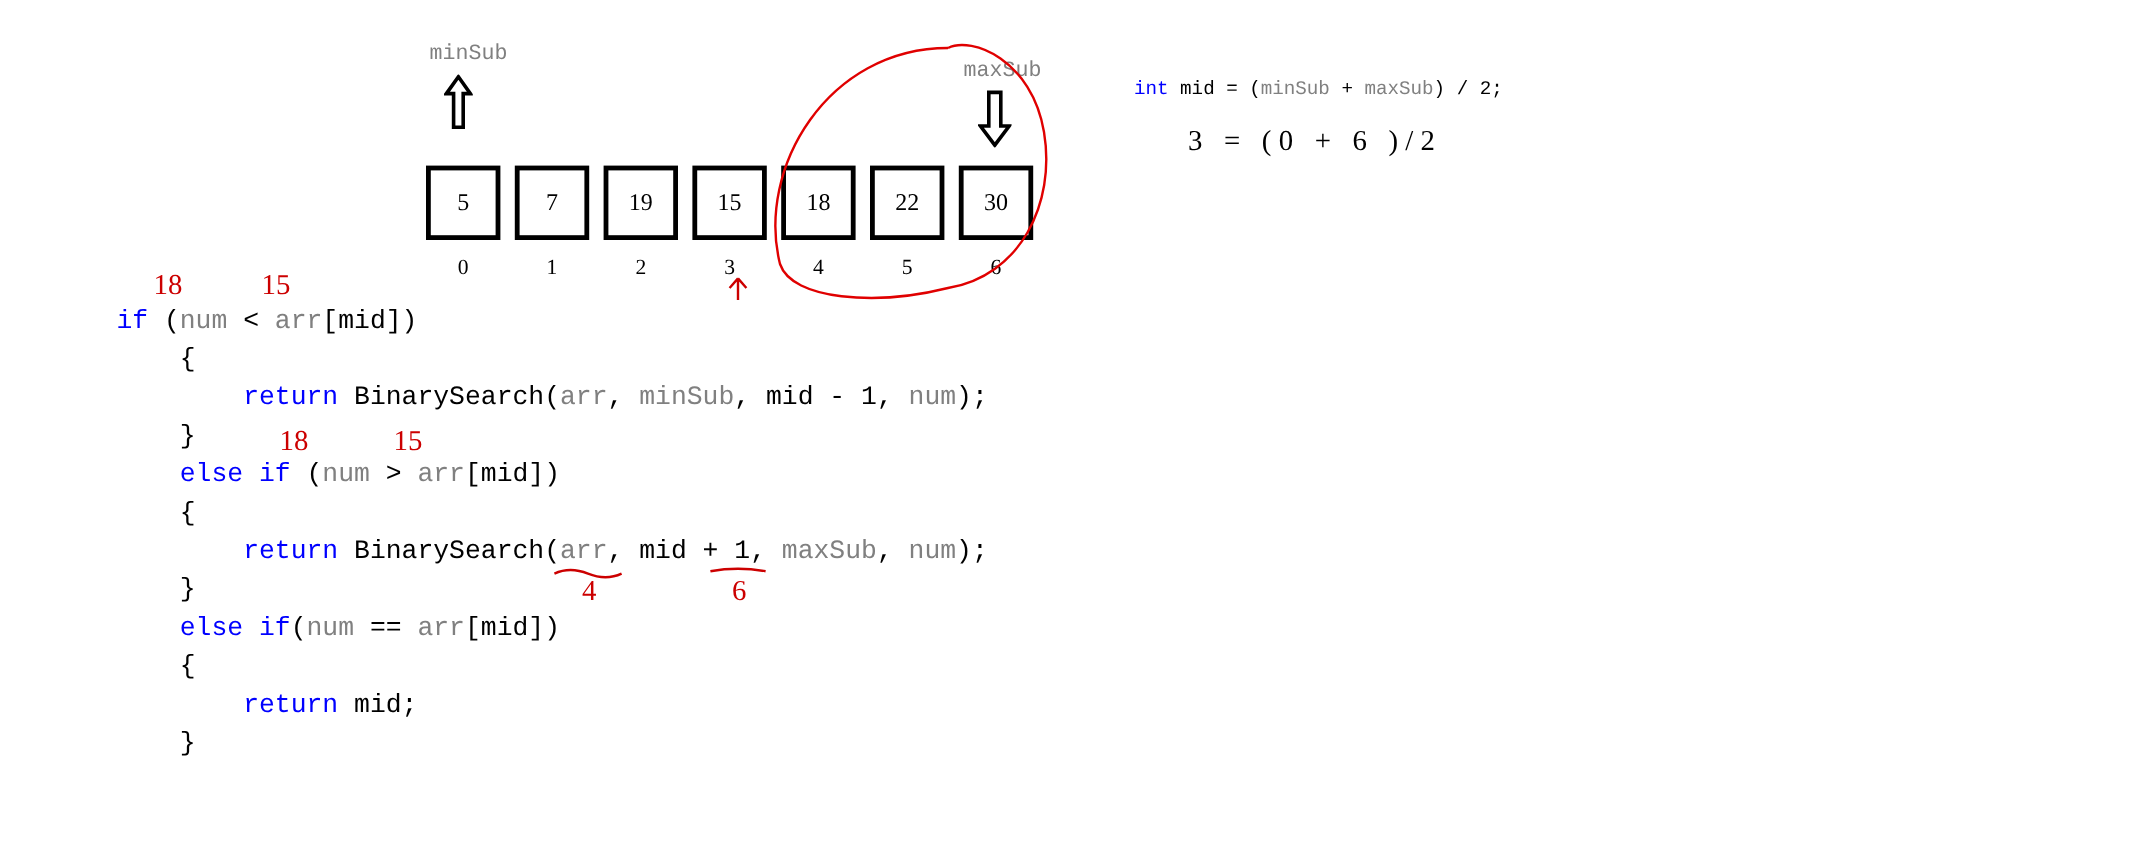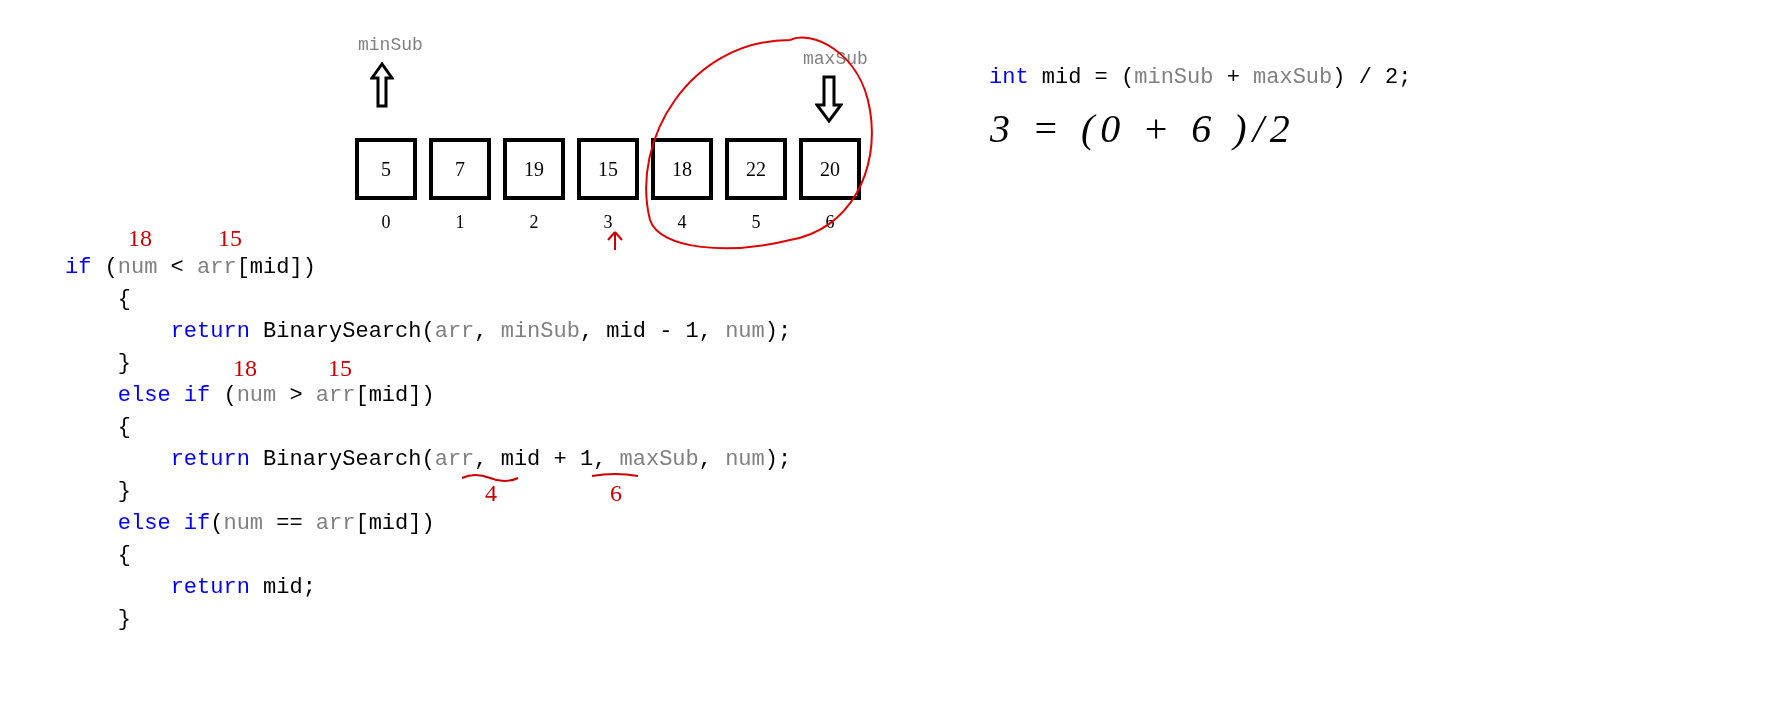--- a/index.html
+++ b/index.html
@@ -55,30 +55,30 @@
     font-size: 18px;
     color: #000;
     font-family: serif;
   }
   .code-block {
     position: absolute;
     font-size: 22px;
     line-height: 32px;
     white-space: pre;
     color: #000;
+    margin-left: 32px;
   }
   .kw { color: #0000ff; }
   .id-gray { color: #808080; }
   .fn { color: #000; }
   .right-code {
     position: absolute;
-    font-size: 22px;
+    font-size: 16px;
     white-space: pre;
     color: #000;
-    margin-left: 44px;
   }
   .hand-red {
     position: absolute;
     color: #cc0000;
     font-family: 'Comic Sans MS', cursive;
     font-size: 24px;
   }
   .hand-black {
     position: absolute;
     color: #000;
@@ -109,40 +109,40 @@
   <path d="M9 2 L19 2 L19 30 L26 30 L14 46 L2 30 L9 30 Z" fill="#fff" stroke="#000" stroke-width="3"></path>
 </svg>
 
 <div class="array-row" style="left:355px; top:138px;">
   <div class="array-cell">5</div>
   <div class="array-cell">7</div>
   <div class="array-cell">19</div>
   <div class="array-cell">15</div>
   <div class="array-cell">18</div>
   <div class="array-cell">22</div>
-  <div class="array-cell">20</div>
+  <div class="array-cell">30</div>
 </div>
 
 <div class="index-row" style="left:355px; top:212px;">
   <div class="index-cell">0</div>
   <div class="index-cell">1</div>
   <div class="index-cell">2</div>
   <div class="index-cell">3</div>
   <div class="index-cell">4</div>
   <div class="index-cell">5</div>
   <div class="index-cell">6</div>
 </div>
 
 <svg class="red-circle" style="left:610px; top:20px; width:280px; height:240px;" viewBox="0 0 280 240">
   <path d="M 180 20 C 80 20, 20 120, 40 200 C 50 230, 120 235, 180 220 C 240 210, 270 150, 260 90 C 250 30, 200 10, 180 20" fill="none" stroke="#e00000" stroke-width="2"></path>
 </svg>
 
 <div class="right-code" style="left:945px; top:65px;"><span class="kw">int</span><span> mid = (</span><span class="id-gray">minSub</span><span> + </span><span class="id-gray">maxSub</span><span>) / 2;</span></div>
 
-<div class="hand-black" style="left:990px; top:105px; font-size:40px; letter-spacing:6px;font-style:italic;">3 = (0 + 6 )/2</div>
+<div class="hand-black" style="left:990px; top:105px; font-size:24px; letter-spacing:6px;">3 = (0 + 6 )/2</div>
 
 <div class="code-block" style="left:65px; top:252px;"><span class="kw">if</span><span> (</span><span class="id-gray">num</span><span> &lt; </span><span class="id-gray">arr</span><span>[</span><span>mid</span><span>])</span>
 <span>    {</span>
 <span>        </span><span class="kw">return</span><span> </span><span class="fn">BinarySearch</span><span>(</span><span class="id-gray">arr</span><span>, </span><span class="id-gray">minSub</span><span>, </span><span>mid - 1</span><span>, </span><span class="id-gray">num</span><span>);</span>
 <span>    }</span>
 <span>    </span><span class="kw">else if</span><span> (</span><span class="id-gray">num</span><span> &gt; </span><span class="id-gray">arr</span><span>[</span><span>mid</span><span>])</span>
 <span>    {</span>
 <span>        </span><span class="kw">return</span><span> </span><span class="fn">BinarySearch</span><span>(</span><span class="id-gray">arr</span><span>, </span><span>mid + 1</span><span>, </span><span class="id-gray">maxSub</span><span>, </span><span class="id-gray">num</span><span>);</span>
 <span>    }</span>
 <span>    </span><span class="kw">else if</span><span>(</span><span class="id-gray">num</span><span> == </span><span class="id-gray">arr</span><span>[</span><span>mid</span><span>])</span>

